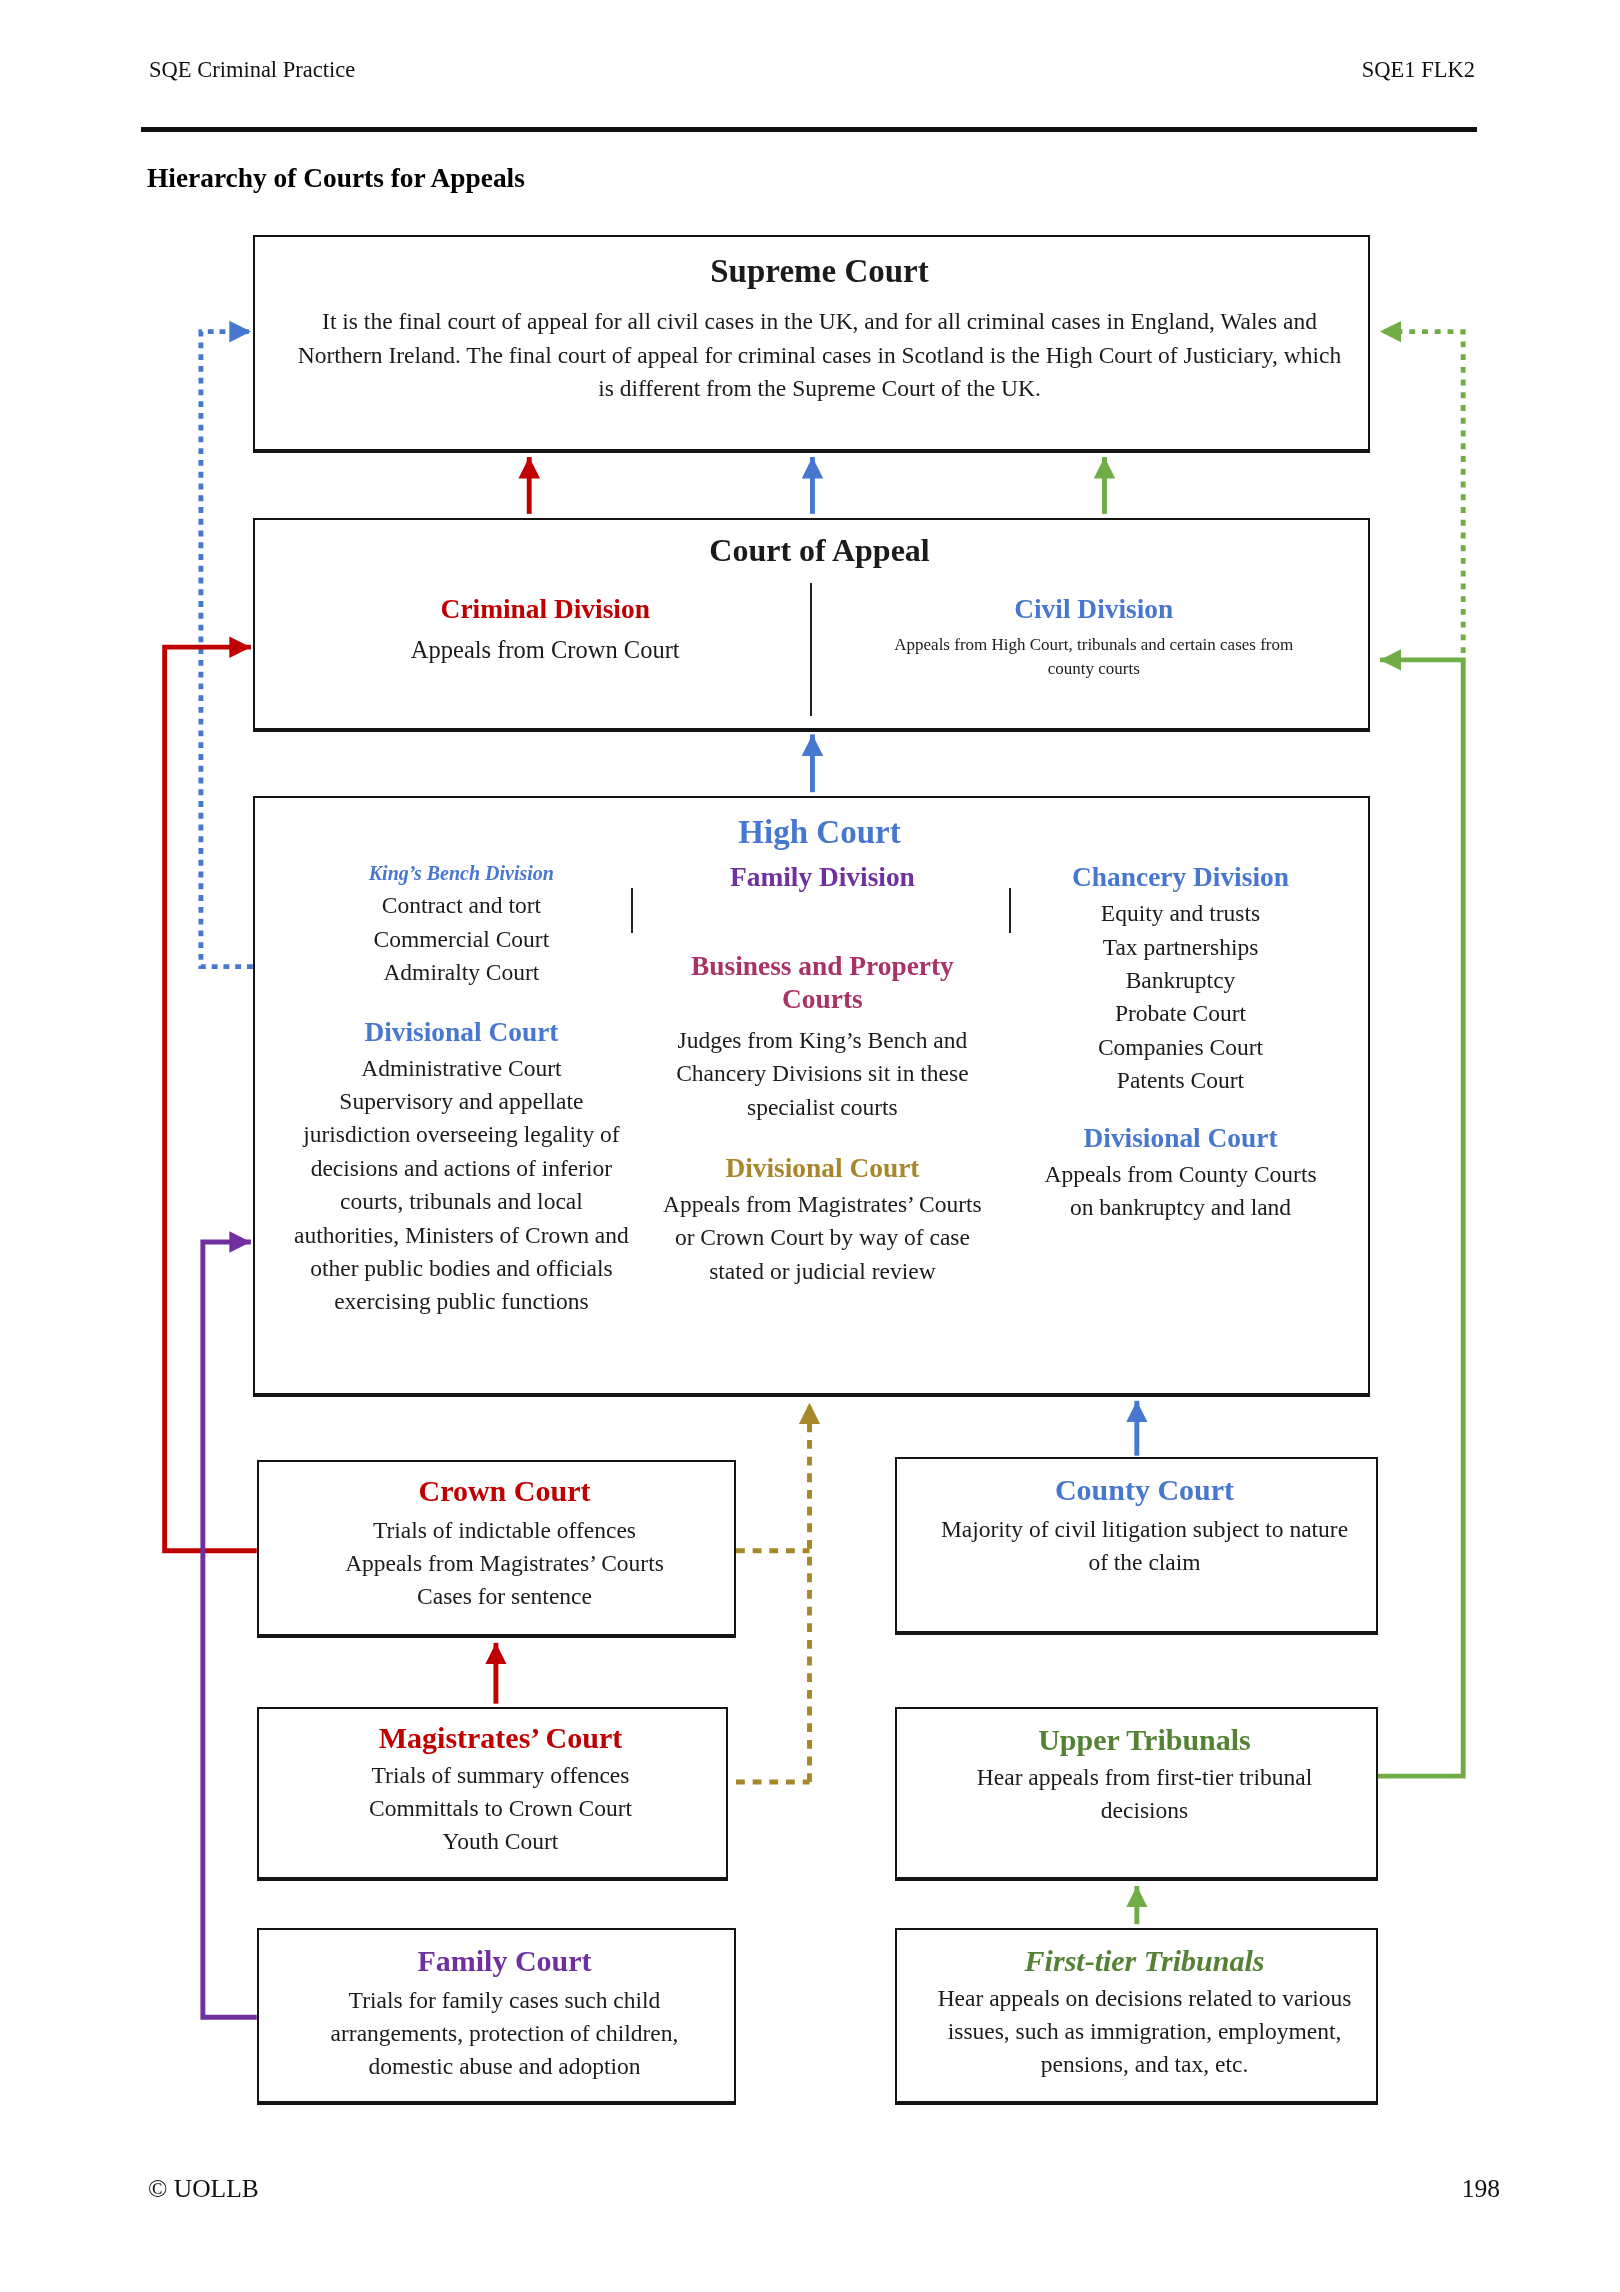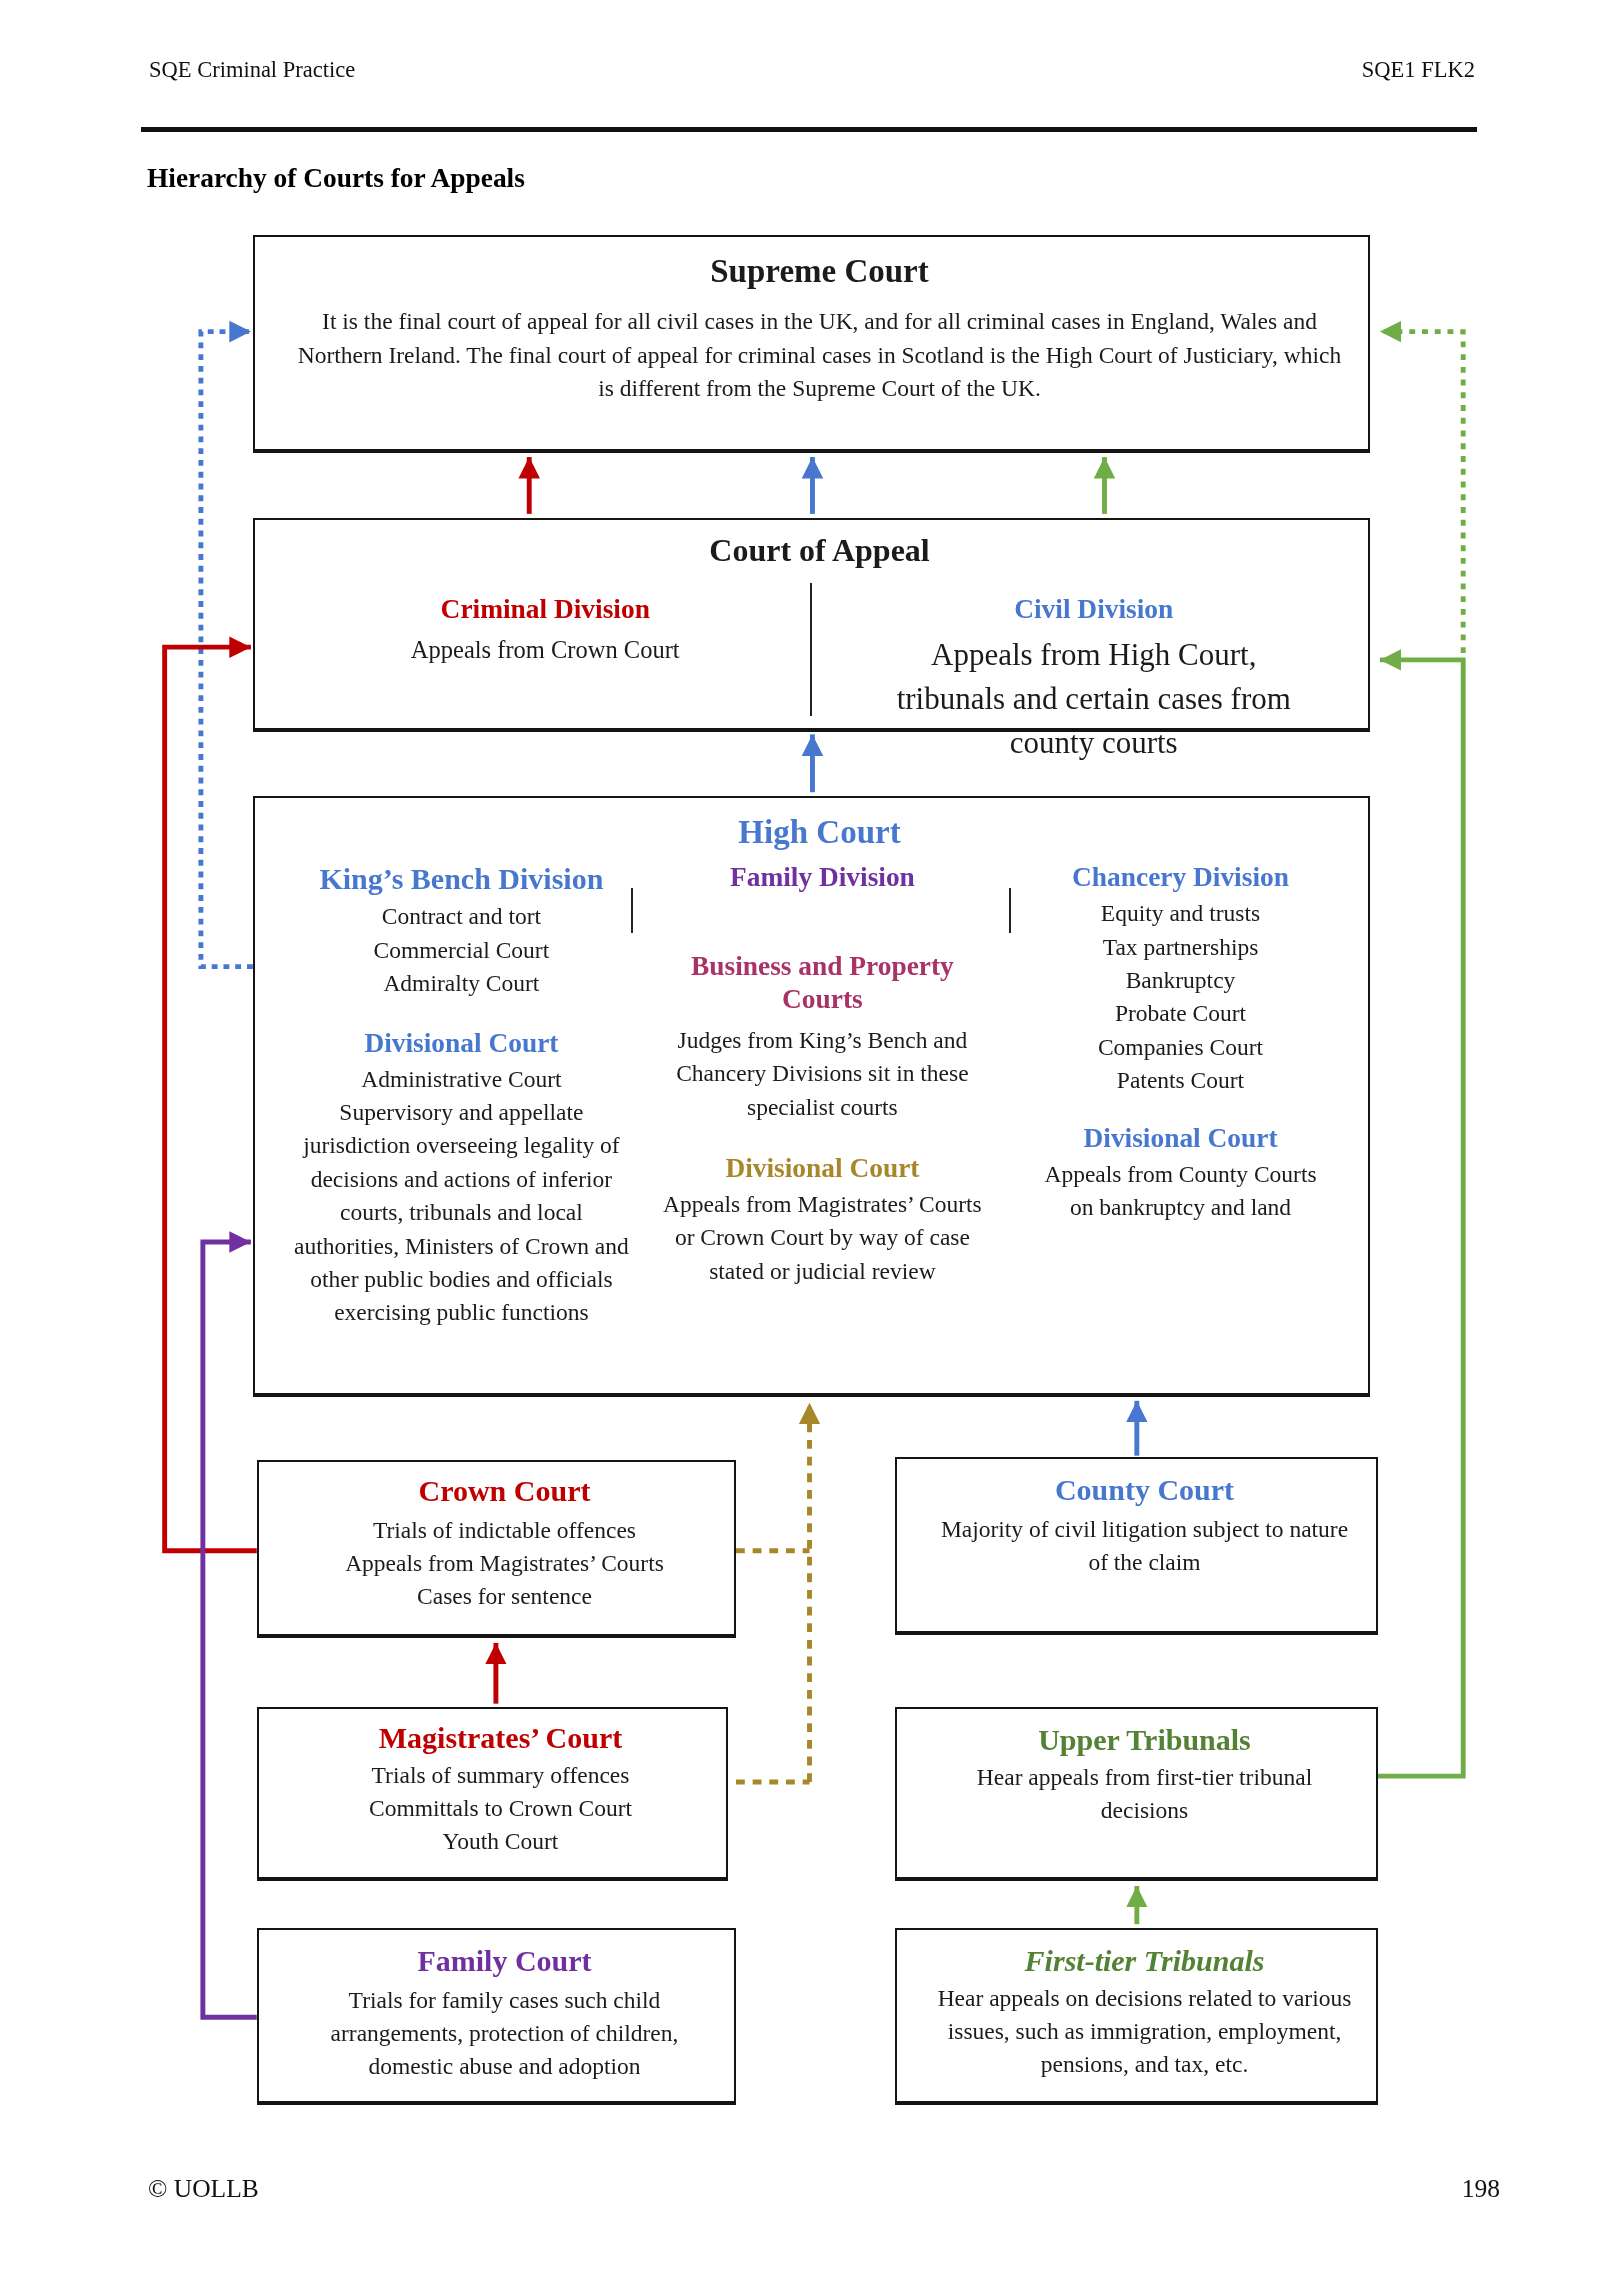--- a/index.html
+++ b/index.html
@@ -97,33 +97,33 @@
   <div class="court-box" style="left:253px;top:518px;width:1117px;height:214px;">
     <div class="bx-title" style="font-size:32px;margin-top:11.8px;">Court of Appeal</div>
     <div class="divider-v" style="left:555px;top:63px;height:133px;"></div>
     <div class="coa-cols">
       <div style="width:50%;">
         <div class="bx-title c-red" style="font-size:27.4px;">Criminal Division</div>
         <div class="body-txt" style="font-size:24.5px;margin-top:7.8px;">Appeals from Crown Court</div>
       </div>
       <div style="width:50%;">
         <div class="bx-title c-blue" style="font-size:27.4px;">Civil Division</div>
-        <div class="body-txt center-block" style="font-size:31px;width:441px;margin-top:7.8px;">Appeals from High Court, tribunals and certain cases from county courts</div>
+        <div class="body-txt center-block" style="font-size:17px;width:441px;margin-top:7.8px;">Appeals from High Court, tribunals and certain cases from county courts</div>
       </div>
     </div>
   </div>
 
   <div class="court-box" style="left:253px;top:796px;width:1117px;height:601px;">
     <div class="bx-title c-blue" style="font-size:33px;margin-top:15.7px;">High Court</div>
     <div class="divider-v" style="left:376px;top:90px;height:45px;"></div>
     <div class="divider-v" style="left:754px;top:90px;height:45px;"></div>
     <div class="hc-cols">
 
       <div class="col" style="width:365px;">
-        <div class="bx-title c-blue" style="font-size:30px;">King’s Bench Division</div>
+        <div class="bx-title c-blue" style="font-size:20px;font-style:italic;">King’s Bench Division</div>
         <div class="body-txt pre" style="margin-top:3.9px;">Contract and tort
 Commercial Court
 Admiralty Court</div>
         <div class="bx-title c-blue" style="font-size:27.4px;margin-top:27.4px;">Divisional Court</div>
         <div class="body-txt pre center-block" style="margin-top:3.9px;width:337px;">Administrative Court
 Supervisory and appellate jurisdiction overseeing legality of decisions and actions of inferior courts, tribunals and local authorities, Ministers of Crown and other public bodies and officials exercising public functions</div>
       </div>
 
       <div class="col" style="width:380px;">
         <div class="bx-title c-purple" style="font-size:27.4px;">Family Division</div>

